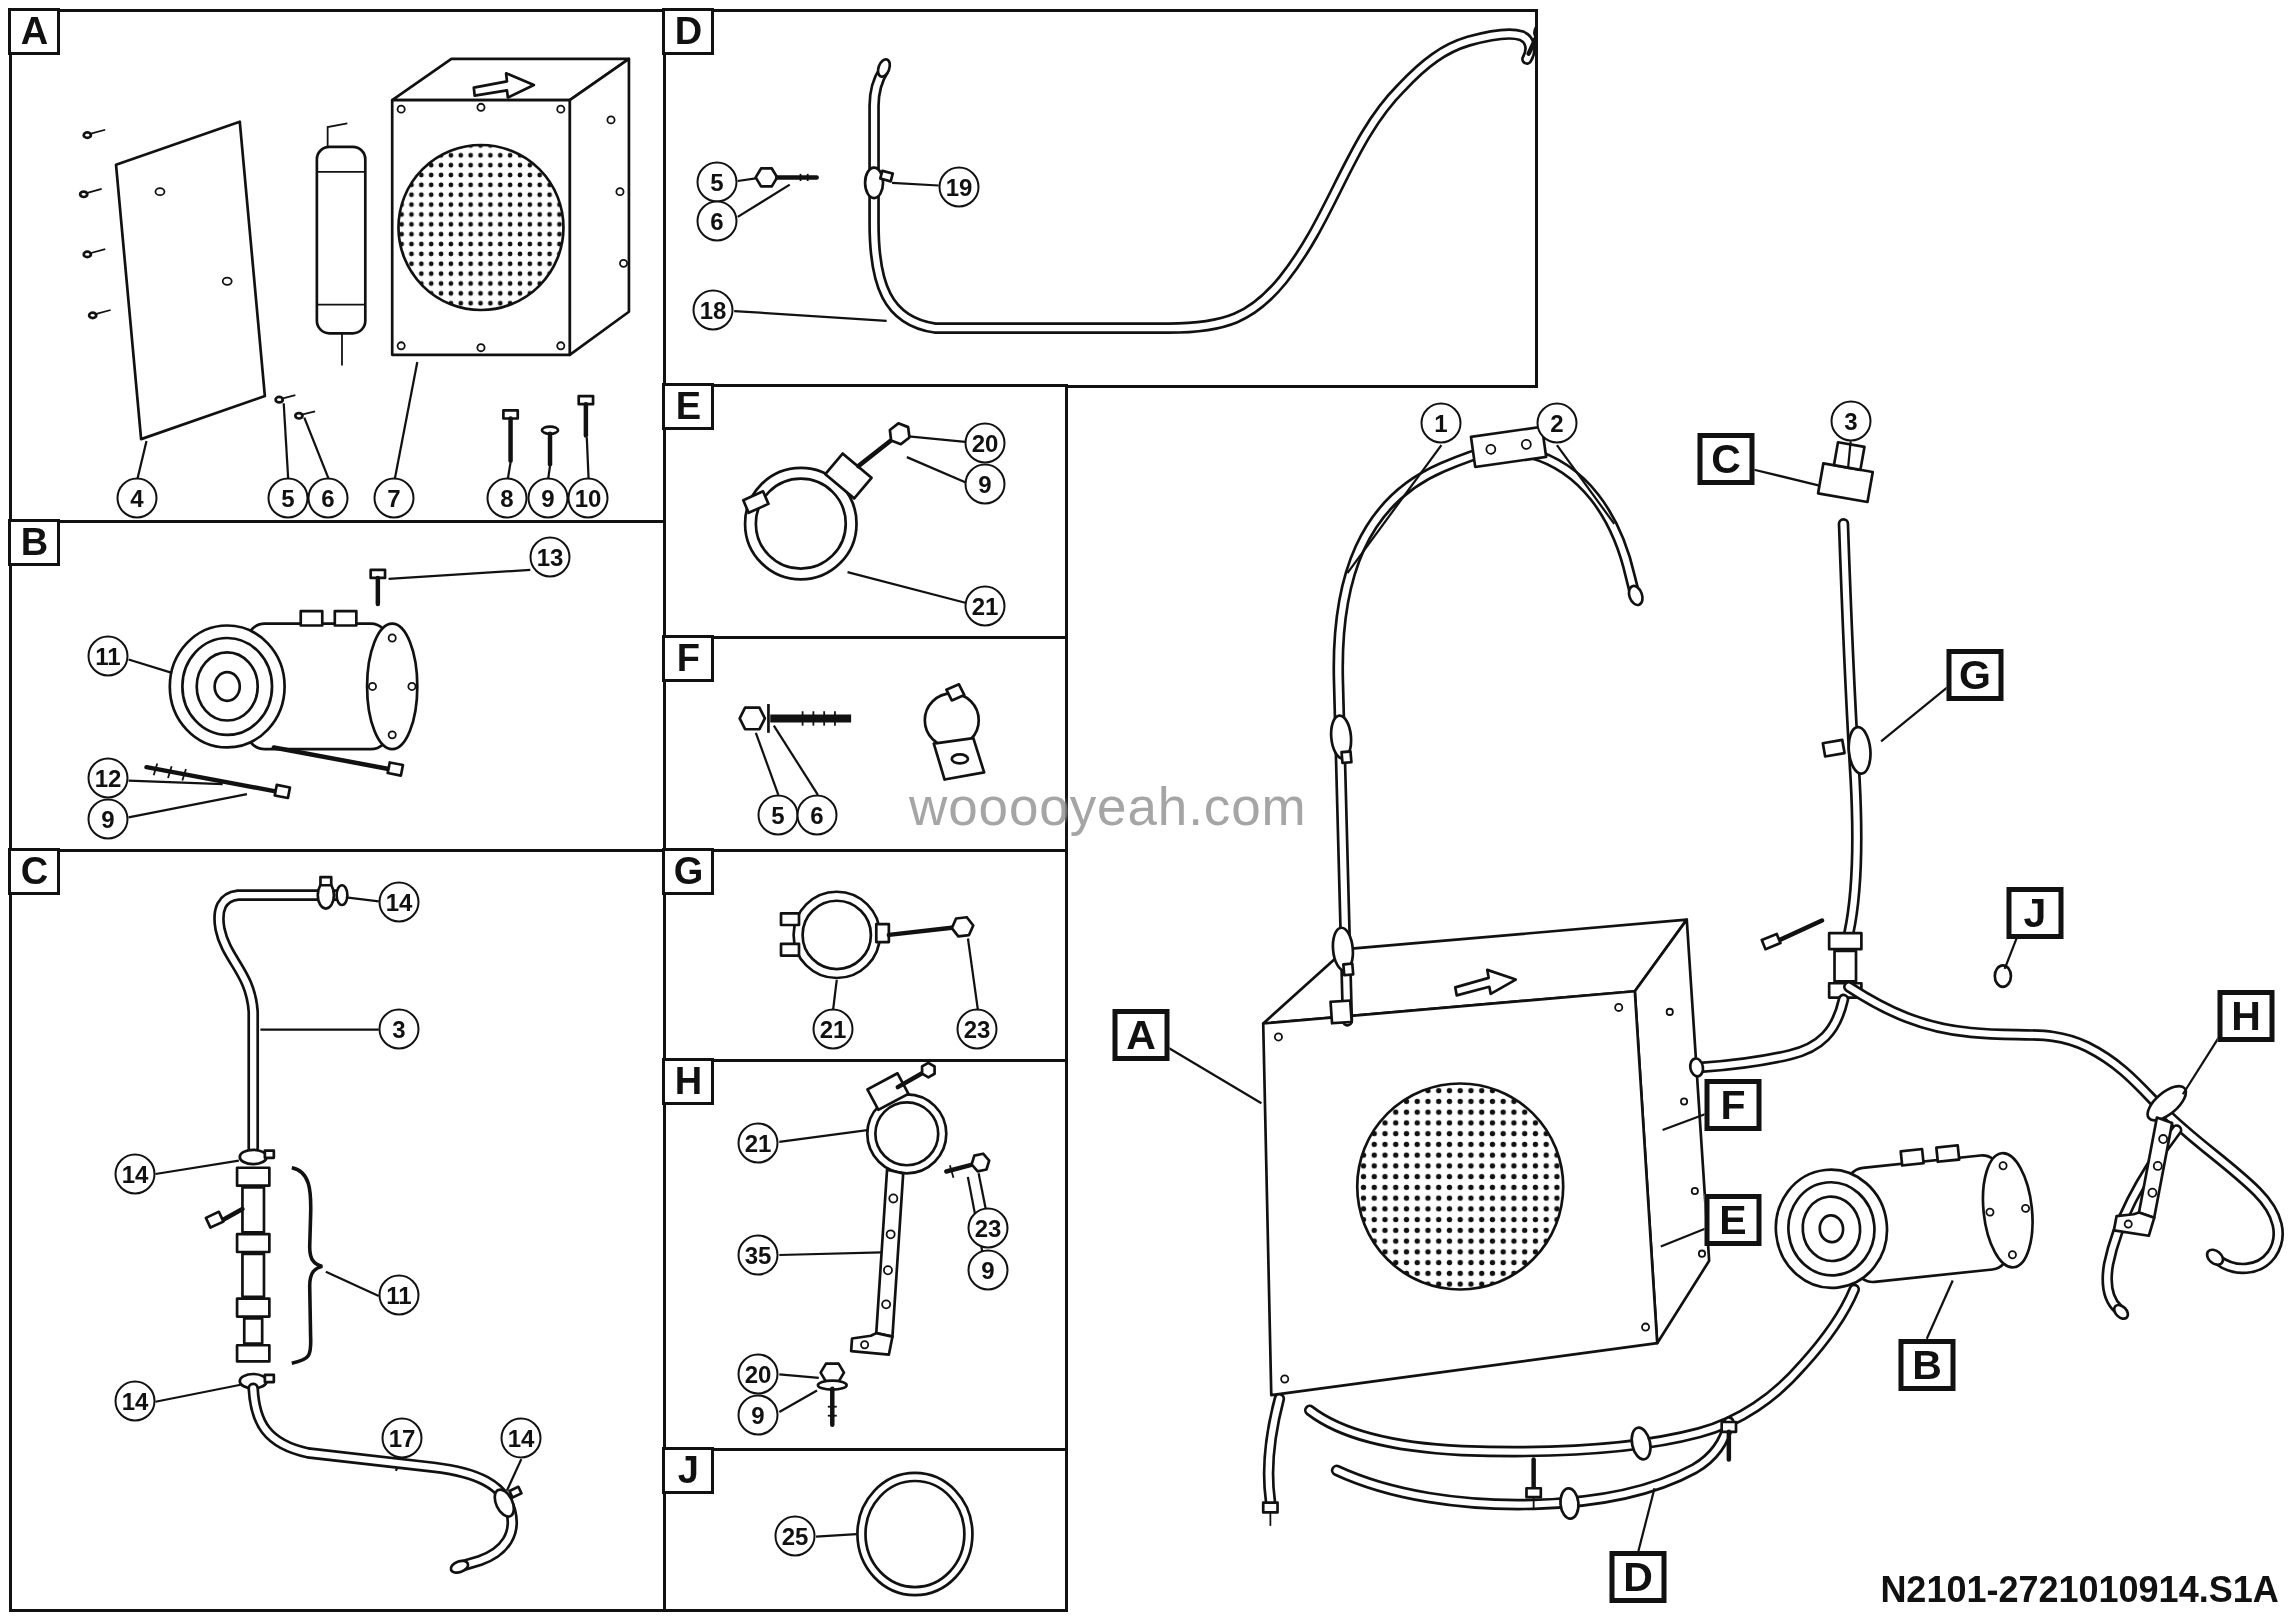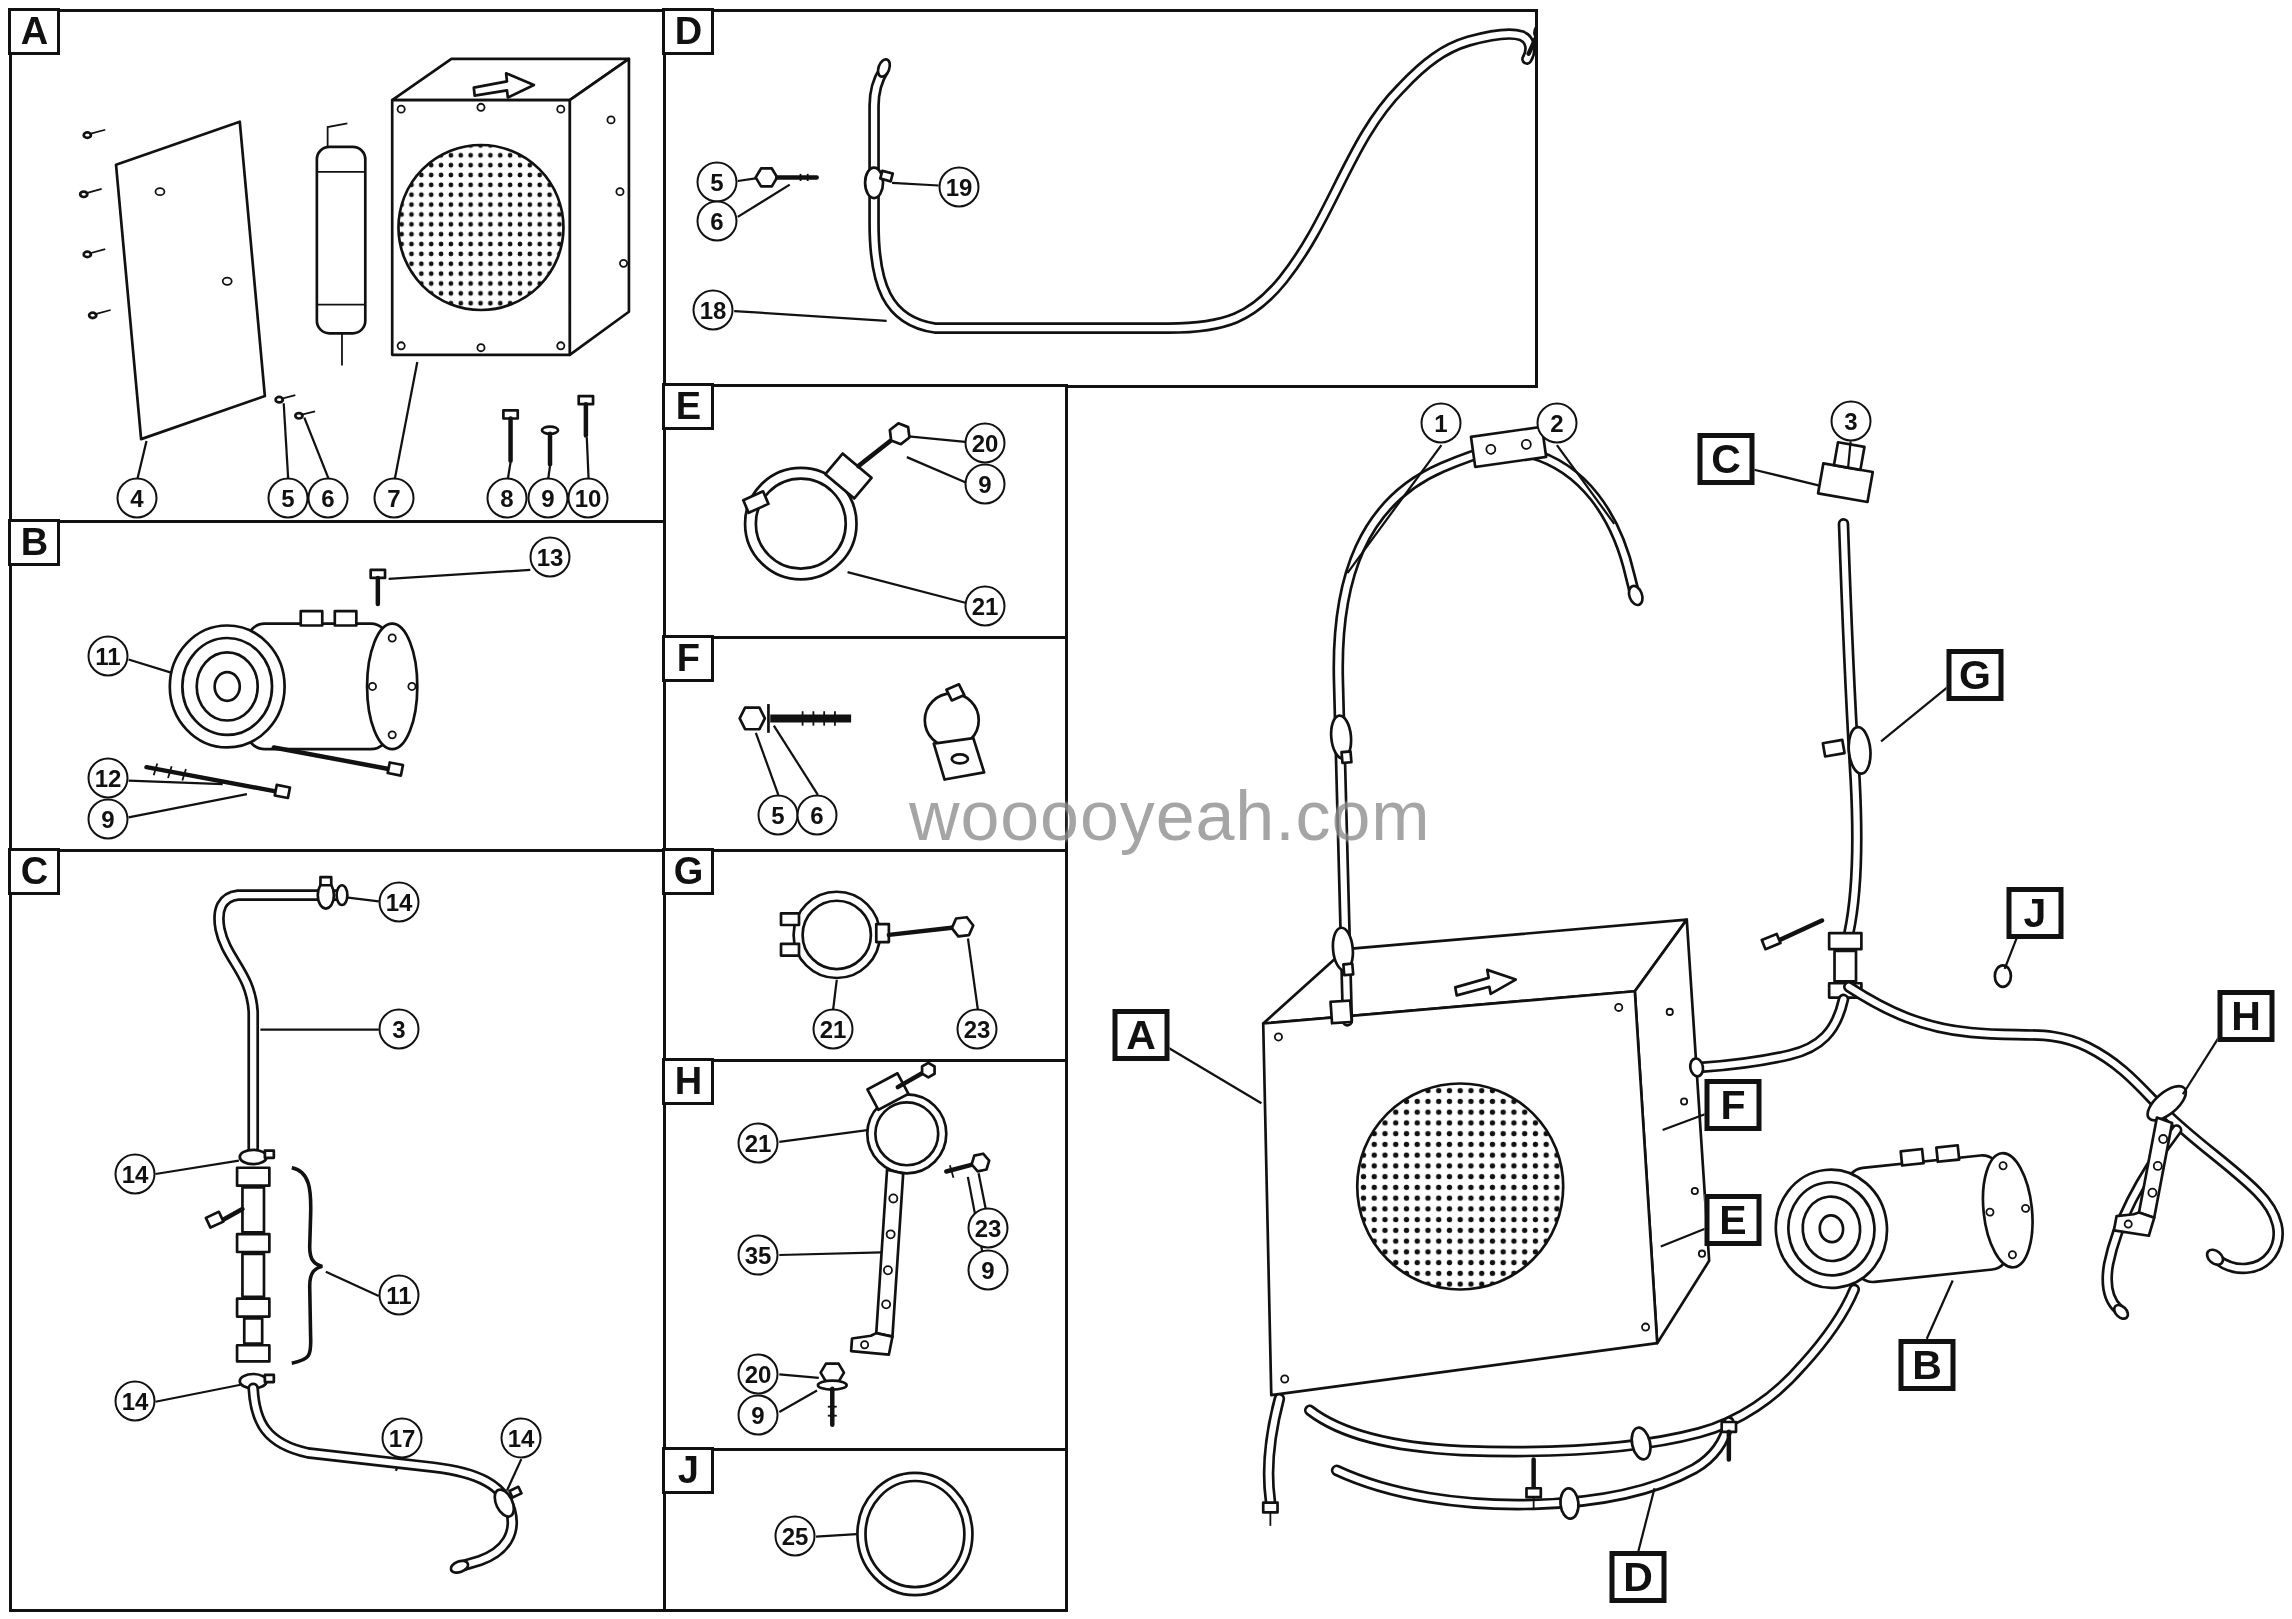--- a/index.html
+++ b/index.html
@@ -18,21 +18,21 @@
   .art-svg{position:absolute;left:0;top:0;width:100%;height:100%;}
   .s{stroke:#111;stroke-width:3;fill:#fff;stroke-linejoin:round;}
   .sn{stroke:#111;stroke-width:3;fill:none;stroke-linejoin:round;}
   .s2{stroke:#111;stroke-width:2;fill:none;}
   .ln{stroke:#111;stroke-width:2.5;}
   .tube{stroke:#111;stroke-width:13;fill:none;stroke-linecap:round;}
   .tube-i{stroke:#fff;stroke-width:7;fill:none;stroke-linecap:round;}
   .bolt{stroke:#111;stroke-width:5;fill:none;stroke-linecap:round;}
   .shaft{stroke:#111;stroke-width:9;fill:none;}
   .brace{stroke:#111;stroke-width:4;fill:none;}
-  #watermark{position:absolute;left:909px;top:776px;font-size:70px;letter-spacing:0.9px;
+  #watermark{position:absolute;left:909px;top:776px;font-size:53px;letter-spacing:0.9px;
         color:#8f8f8f;opacity:.8;text-shadow:0 0 4.5px #fff;z-index:20;white-space:nowrap;text-align:center;}
   #partnumber{position:absolute;right:14.3px;top:1569px;font-size:36px;font-weight:bold;z-index:8;}
   #assembly{position:absolute;left:1068px;top:0;width:1225px;height:1619px;}
 </style>
 </head>
 <body>
 
 <div id="page">
 
   <section class="panel" style="left:9px;top:9px;width:657px;height:515px">
@@ -514,15 +514,16 @@
     <div class="fbadge" style="left:967px;top:913px">J</div>
     <div class="fbadge" style="left:1178px;top:1016px">H</div>
     <div class="fbadge" style="left:73px;top:1035px">A</div>
     <div class="fbadge" style="left:665px;top:1105px">F</div>
     <div class="fbadge" style="left:665px;top:1220px">E</div>
     <div class="fbadge" style="left:859px;top:1365px">B</div>
     <div class="fbadge" style="left:570px;top:1577px">D</div>
   </div>
 
   <div id="watermark">wooooyeah.com</div>
+  <div id="partnumber">N2101-2721010914.S1A</div>
 
 </div>
 
 
 </body></html>

